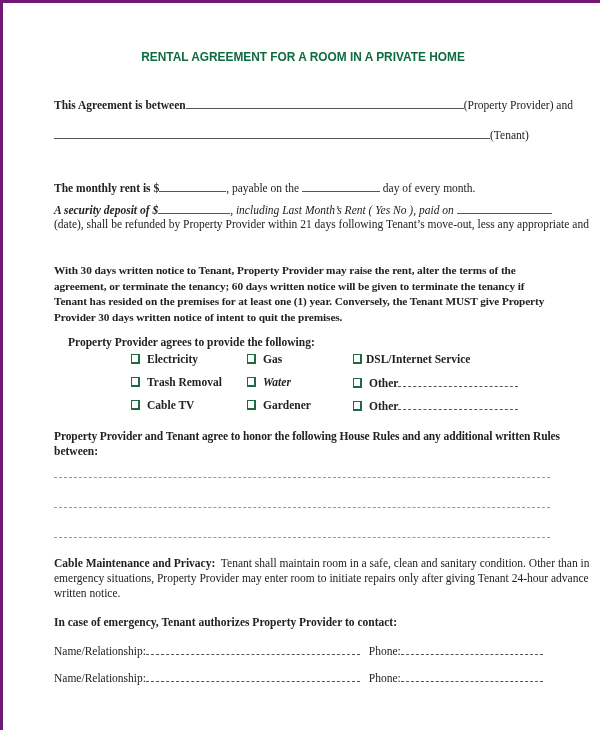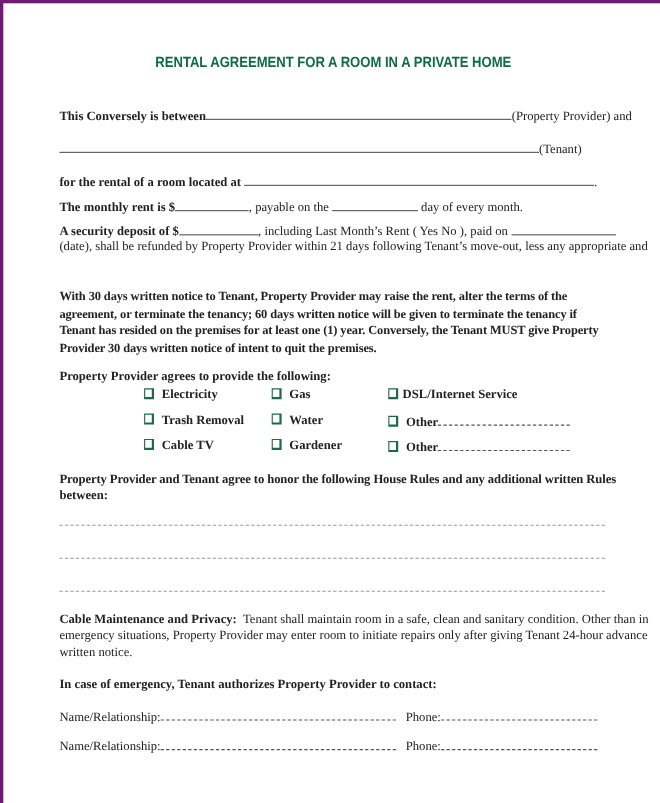--- a/index.html
+++ b/index.html
@@ -27,53 +27,49 @@
   .rule { position: absolute; left: 51px; width: 496px; border-top: 1px dashed #999; }
 </style>
 </head>
 <body>
 
 <div class="page">
 
   <div class="title">RENTAL AGREEMENT FOR A ROOM IN A PRIVATE HOME</div>
 
   <div class="line" style="top:95px;">
-    <span class="b">This Conversely is between</span><span class="blank" style="width:278px;"></span><span>(Property Provider) and</span>
+    <span class="b">This Agreement is between</span><span class="blank" style="width:278px;"></span><span>(Property Provider) and</span>
   </div>
   <div class="line" style="top:125px;">
     <span class="blank" style="width:436px;"></span><span>(Tenant)</span>
   </div>
 
-  <div class="line" style="top:155px;">
-    <span class="b">for the rental of a room located at</span>
-    <span class="blank" style="width:318px;"></span><span>.</span>
-  </div>
 
   <div class="line" style="top:178px;">
     <span class="b">The monthly rent is $</span><span class="blank" style="width:67px;"></span><span>, payable on the</span>
     <span class="blank" style="width:78px;"></span>
     <span>day of every month.</span>
   </div>
 
-  <div class="line" style="top:200px;">
+  <div class="line" style="top:200px;font-style:italic;">
     <span class="b">A security deposit of $</span><span class="blank" style="width:72px;"></span><span>, including Last Month’s Rent (   Yes    No   ), paid on</span>
     <span class="blank" style="width:95px;"></span>
   </div>
   <div class="line" style="top:214px;">(date), shall be refunded by Property Provider within 21 days following Tenant’s move-out, less any appropriate and</div>
 
   <div class="para b" style="top:260px; font-size:11.3px; letter-spacing:-0.1px;">With 30 days written notice to Tenant, Property Provider may raise the rent, alter the terms of the agreement, or terminate the tenancy; 60 days written notice will be given to terminate the tenancy if Tenant has resided on the premises for at least one (1) year. Conversely, the Tenant MUST give Property Provider 30 days written notice of intent to quit the premises.</div>
 
-  <div class="line b" style="top:332px;">Property Provider agrees to provide the following:</div>
+  <div class="line b" style="top:332px;margin-left:14px;">Property Provider agrees to provide the following:</div>
 
   <div class="check-row" style="top:350px; left:128px;"><span class="cb"></span><span>Electricity</span></div>
   <div class="check-row" style="top:350px; left:244px;"><span class="cb"></span><span>Gas</span></div>
   <div class="check-row" style="top:350px; left:350px;"><span class="cb" style="margin-right:4px;"></span><span>DSL/Internet Service</span></div>
 
   <div class="check-row" style="top:373px; left:128px;"><span class="cb"></span><span>Trash Removal</span></div>
-  <div class="check-row" style="top:373px; left:244px;"><span class="cb"></span><span>Water</span></div>
+  <div class="check-row" style="top:373px; left:244px;font-style:italic;"><span class="cb"></span><span>Water</span></div>
   <div class="check-row" style="top:373px; left:350px;"><span class="cb"></span><span>Other</span><span class="blank" style="width:120px; border-bottom-style:dashed; font-weight:normal;"></span></div>
 
   <div class="check-row" style="top:396px; left:128px;"><span class="cb"></span><span>Cable TV</span></div>
   <div class="check-row" style="top:396px; left:244px;"><span class="cb"></span><span>Gardener</span></div>
   <div class="check-row" style="top:396px; left:350px;"><span class="cb"></span><span>Other</span><span class="blank" style="width:120px; border-bottom-style:dashed;"></span></div>
 
   <div class="line b" style="top:426px; letter-spacing:-0.1px;">Property Provider and Tenant agree to honor the following House Rules and any additional written Rules</div>
   <div class="line b" style="top:441px;">between:</div>
   <div class="rule" style="top:474px;"></div>
   <div class="rule" style="top:504px;"></div>

